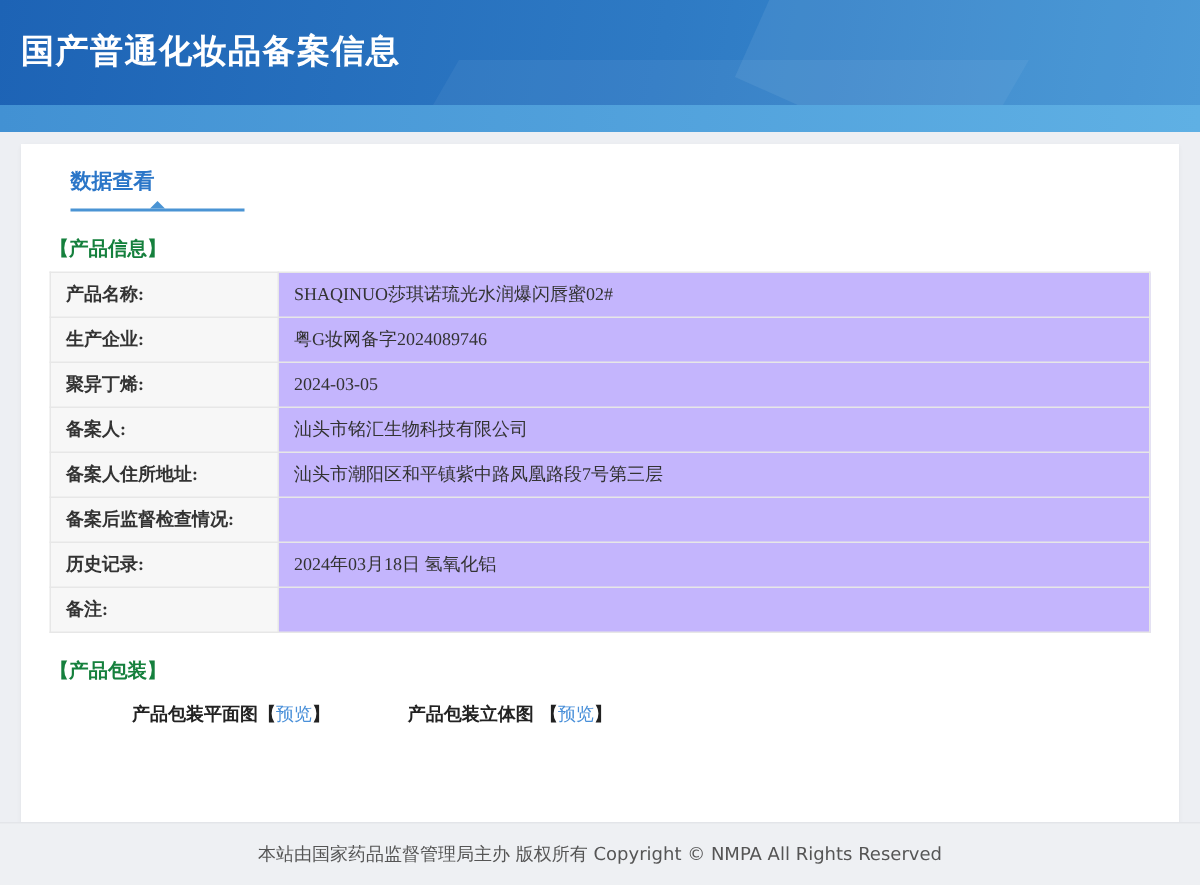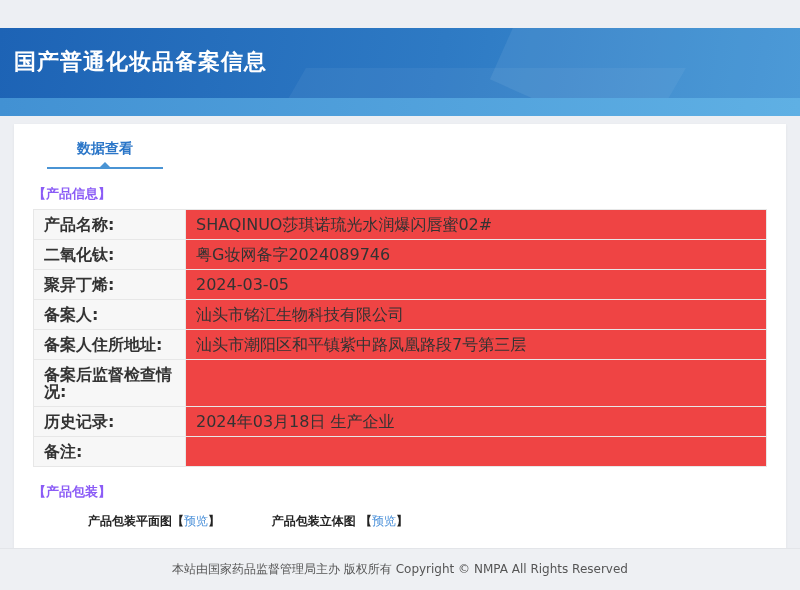--- a/index.html
+++ b/index.html
@@ -3,21 +3,20 @@
 <meta charset="utf-8">
 <style>
   * { margin:0; padding:0; box-sizing:border-box; }
   html,body { width:800px; height:590px; overflow:hidden; }
   body { font-family:"DejaVu Sans","Liberation Sans",sans-serif; background:#edeff3; position:relative; }
 
   
   .header {
     height:70px; position:relative; overflow:hidden;
     background:linear-gradient(100deg,#1d63b5 0%,#2e7ac4 55%,#3f93d4 100%);
-    margin-top:28px;
   }
   .header::before {
     content:""; position:absolute; right:-60px; top:-90px; width:340px; height:220px;
     background:rgba(255,255,255,0.07); transform:rotate(24deg);
   }
   .header::after {
     content:""; position:absolute; left:280px; bottom:-60px; width:380px; height:90px;
     background:rgba(255,255,255,0.05); transform:skewX(-30deg);
   }
   .header h1 {
@@ -29,39 +28,39 @@
     background:linear-gradient(90deg,#4291d3 0%,#5fb0e4 100%);
   }
 
   
   .card {
     margin:8px 14px 0; background:#ffffff; min-height:458px;
     padding:14px 19px 22px; box-shadow:0 1px 3px rgba(0,0,0,0.06);
   }
 
   
-  .tab { display:inline-block; width:116px; text-align:center; cursor:pointer; margin-left:14px; }
+  .tab { display:inline-block; width:116px; text-align:left; cursor:pointer; margin-left:14px; }
   .tab-label { color:#2b76c8; font-size:14px; font-weight:bold; }
   .tab-underline { position:relative; height:2px; background:#4a94d4; margin-top:9px; }
   .tab-underline::after {
     content:""; position:absolute; left:50%; top:-5px; transform:translateX(-50%);
     border-left:5px solid transparent; border-right:5px solid transparent;
     border-bottom:5px solid #4a94d4;
   }
 
-  .section-title { font-size:13px; font-weight:bold; color:#8b5cf6; margin-top:16px; }
+  .section-title { font-size:13px; font-weight:bold; color:#15803d; margin-top:16px; }
 
   
   table.info {
     width:100%; border-collapse:collapse; margin-top:6px;
-    border:1px solid #aecbe6; font-size:16px; color:#333;
+    border:1px solid #aecbe6; font-size:12px; color:#333;font-family:Liberation Serif, serif;
   }
   table.info td { border:1px solid #e7e7e7; padding:6px 10px; line-height:17px; vertical-align:middle; }
   td.label-cell { width:152px; background:#f7f7f7; font-weight:bold; color:#333; }
-  td.value-cell { background:#ef4444; }
+  td.value-cell { background:#c4b5fd; }
 
   
   .pkg-line { margin-top:12px; padding-left:55px; font-size:12px; color:#222; }
   .pkg-item { display:inline-block; margin-right:48px; font-weight:bold; }
   .bracket { color:#222; font-weight:bold; }
   a.link { color:#4a90d9; text-decoration:none; font-weight:normal; cursor:pointer; }
 
   
   .footer {
     position:absolute; left:0; bottom:0; width:800px; height:42px;
@@ -87,42 +86,42 @@
 
   <div class="section-title">【产品信息】</div>
 
   <table class="info">
     <tbody id="info-tbody">
         <tr>
           <td class="label-cell">产品名称:</td>
           <td class="value-cell">SHAQINUO莎琪诺琉光水润爆闪唇蜜02#</td>
         </tr>
         <tr>
-          <td class="label-cell">二氧化钛:</td>
+          <td class="label-cell">生产企业:</td>
           <td class="value-cell">粤G妆网备字2024089746</td>
         </tr>
         <tr>
           <td class="label-cell">聚异丁烯:</td>
           <td class="value-cell">2024-03-05</td>
         </tr>
         <tr>
           <td class="label-cell">备案人:</td>
           <td class="value-cell">汕头市铭汇生物科技有限公司</td>
         </tr>
         <tr>
           <td class="label-cell">备案人住所地址:</td>
           <td class="value-cell">汕头市潮阳区和平镇紫中路凤凰路段7号第三层</td>
         </tr>
         <tr>
           <td class="label-cell">备案后监督检查情况:</td>
           <td class="value-cell"></td>
         </tr>
         <tr>
           <td class="label-cell">历史记录:</td>
-          <td class="value-cell">2024年03月18日 生产企业</td>
+          <td class="value-cell">2024年03月18日 氢氧化铝</td>
         </tr>
         <tr>
           <td class="label-cell">备注:</td>
           <td class="value-cell"></td>
         </tr>
       </tbody>
   </table>
 
   <div class="section-title">【产品包装】</div>
 

